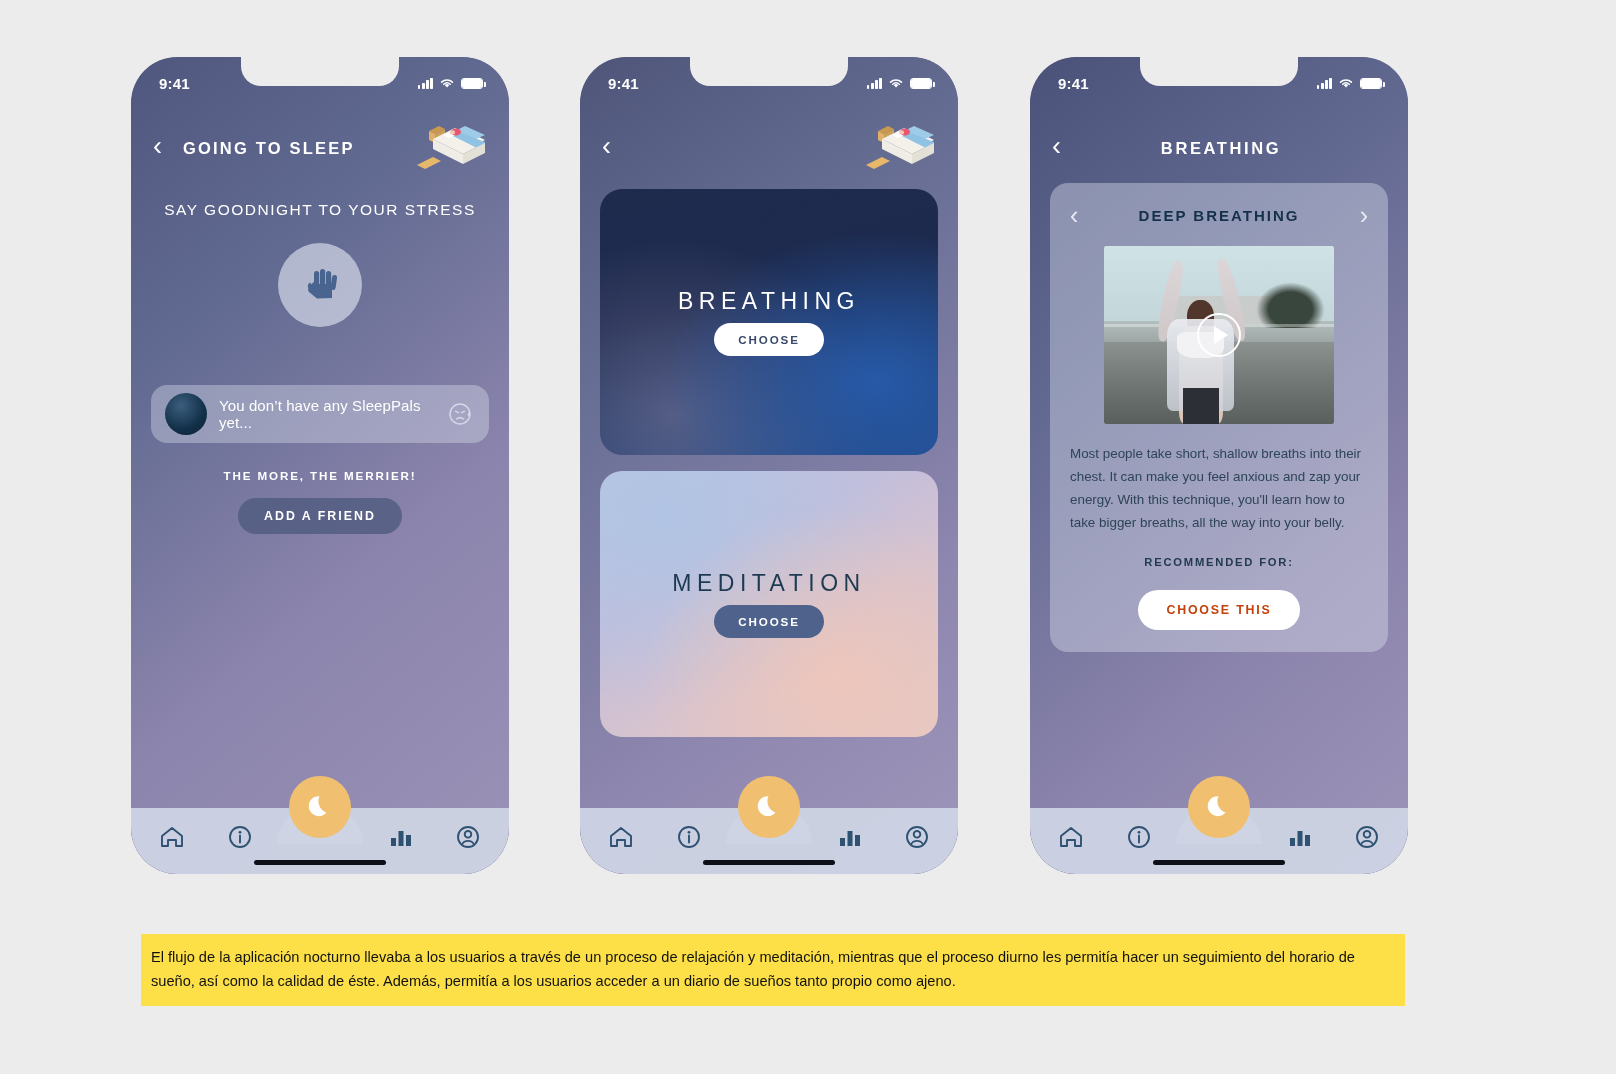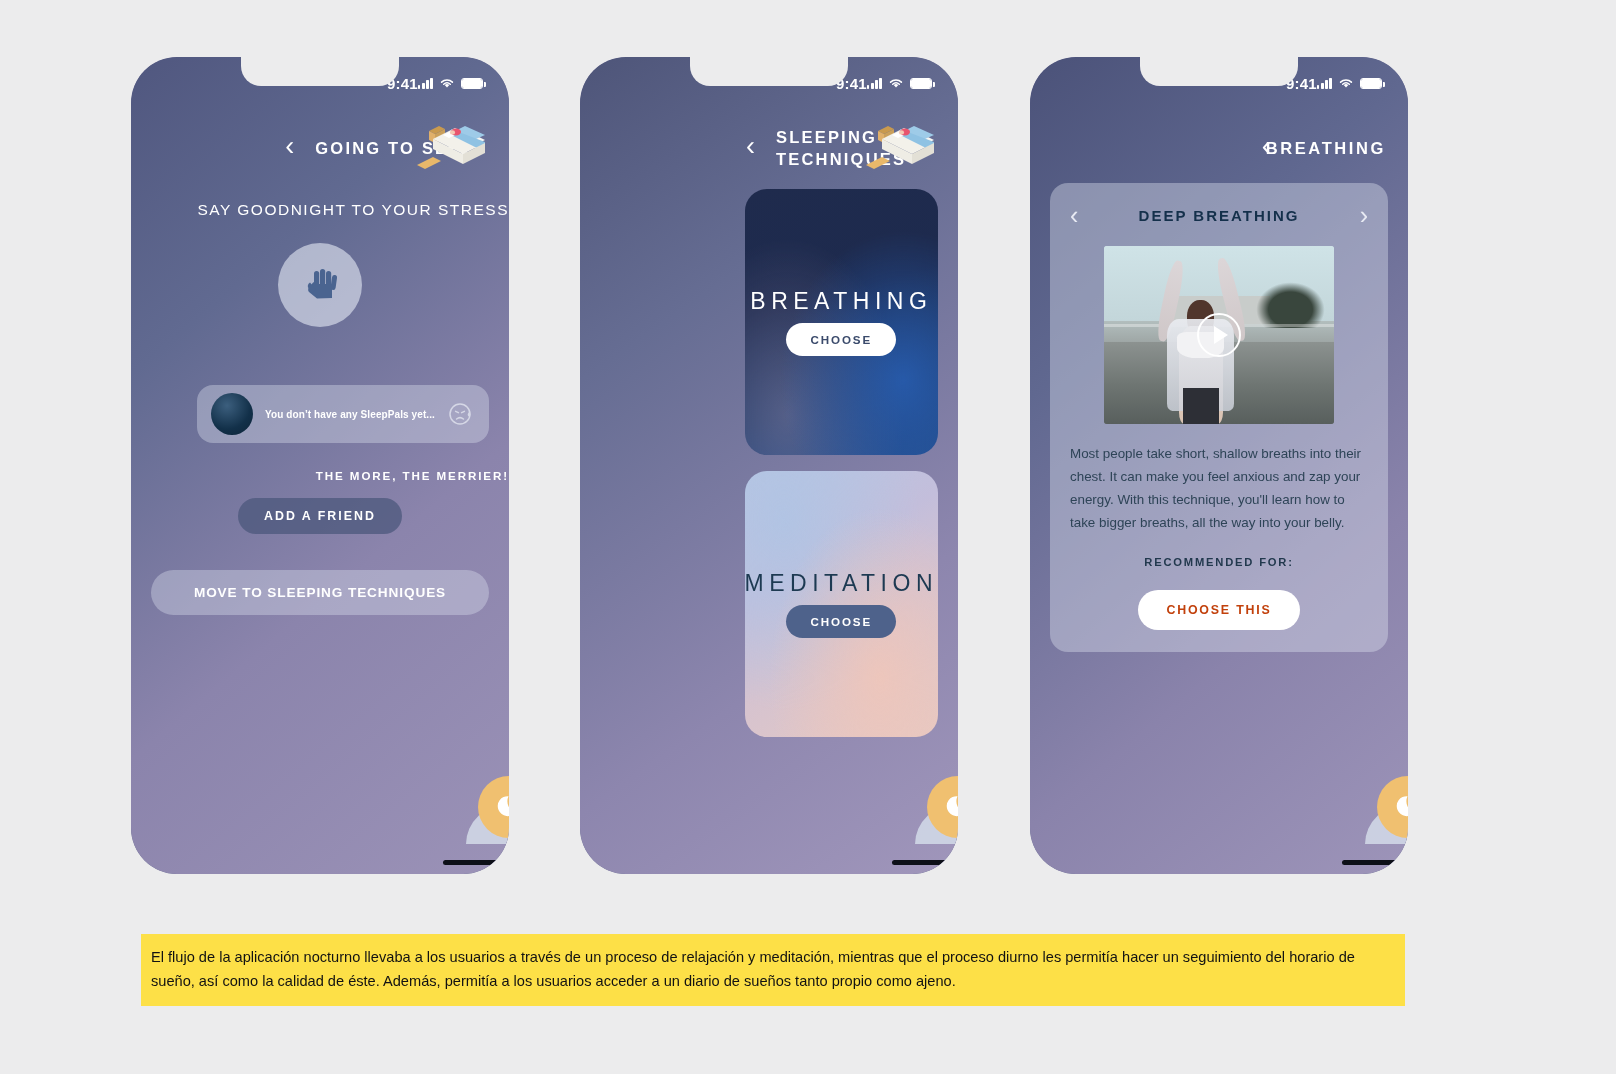--- a/index.html
+++ b/index.html
@@ -20,21 +20,21 @@
     background: #6d6f95;
   }
   #phone1 { left: 131px; top: 57px; }
   #phone2 { left: 580px; top: 57px; }
   #phone3 { left: 1030px; top: 57px; }
 
   .screen {
     position: absolute; inset: 0;
     border-radius: 46px;
     overflow: hidden;
-    display: flex; flex-direction: column; align-items: flex-end;
+    display: flex; flex-direction: column;
   }
   .bg1 { background: linear-gradient(140deg,#50577f 0%,#616a91 28%,#8b84ac 62%,#9b92b7 100%); }
   .bg2 { background: linear-gradient(145deg,#4e5579 0%,#666d93 30%,#8d86ae 70%,#a096bb 100%); }
   .bg3 { background: linear-gradient(140deg,#4b5279 0%,#606890 30%,#8a83ab 68%,#9d94b9 100%); }
 
   .notch {
     position: absolute; left: 50%; top: -2px; transform: translateX(-50%);
     width: 158px; height: 31px;
     background: #ececed;
     border-bottom-left-radius: 20px; border-bottom-right-radius: 20px;
@@ -102,21 +102,21 @@
   .pals-card {
     margin: 58px 20px 0; height: 58px;
     background: rgba(222,226,240,.38);
     border-radius: 16px;
     display: flex; align-items: center; padding: 0 14px; gap: 12px;
   }
   .pal-avatar {
     width: 42px; height: 42px; border-radius: 50%; flex: 0 0 42px;
     background: radial-gradient(circle at 38% 30%, #3c5f7e 0%, #123049 60%, #0d2438 100%);
   }
-  .pal-text { color: #fff; font-size: 10px; flex: 1; letter-spacing: .1px; font-weight: bold; }
+  .pal-text { color: #fff; font-size: 15px; flex: 1; letter-spacing: .1px; }
   .sadicon { width: 28px; height: 28px; flex: 0 0 28px; opacity: .75; }
 
   .s1-body {
     color: #fff; text-align: center; font-size: 13.4px; line-height: 1.63;
     margin: 16px 28px 0;
   }
   .s1-merrier {
     color: #fff; text-align: center; font-size: 11.6px;
     letter-spacing: 1.9px; font-weight: 700; margin-top: 26px;
   }
@@ -350,21 +350,20 @@
           <circle cx="13" cy="14" r="10" fill="none" stroke="#e6e9f2" stroke-width="1.5"></circle>
           <path d="M8.6 11.4 L11.4 12.6" stroke="#e6e9f2" stroke-width="1.5" stroke-linecap="round"></path>
           <path d="M17.4 11.4 L14.6 12.6" stroke="#e6e9f2" stroke-width="1.5" stroke-linecap="round"></path>
           <path d="M9.6 19 Q13 16.2 16.4 19" stroke="#e6e9f2" stroke-width="1.5" fill="none" stroke-linecap="round"></path>
           <path d="M22 12 q2.6 3.4 0 4.6 q-2.6 -1.2 0 -4.6z" fill="#e6e9f2"></path>
         </svg>
       </div>
 
       <div class="s1-merrier">THE MORE, THE MERRIER!</div>
       <button class="btn-addfriend">ADD A FRIEND</button>
-      <button class="btn-move">MOVE TO SLEEPING TECHNIQUES</button>
 
       <div class="spacer"></div>
 
       <div class="navwrap">
         <div class="navbar">
           <svg class="navicon" viewBox="0 0 30 30">
             <path d="M5 14 L15 6 L25 14 L25 24 L19 24 L19 18 L11 18 L11 24 L5 24 Z" fill="none" stroke="#2f5273" stroke-width="1.9" stroke-linejoin="round"></path>
           </svg>
           <svg class="navicon" viewBox="0 0 30 30">
             <circle cx="15" cy="15" r="10" fill="none" stroke="#2f5273" stroke-width="1.9"></circle>
@@ -411,21 +410,20 @@
             <path d="M8 10.6 L10.3 8.1 A3.3 3.3 0 0 0 5.7 8.1 Z" fill="#fff"></path>
             <path d="M2.6 5.1 A7.8 7.8 0 0 1 13.4 5.1" stroke="#fff" stroke-width="1.6" fill="none" stroke-linecap="round"></path>
             <path d="M4.7 7.2 A5 5 0 0 1 11.3 7.2" stroke="#fff" stroke-width="1.5" fill="none" stroke-linecap="round"></path>
           </svg>
           <span class="batt"></span>
         </span>
       </div>
 
       <div class="apphdr">
         <span class="backchev">‹</span>
-        <span class="hdr-title" style="max-width:160px">SLEEPING TECHNIQUES</span>
         <svg class="bed" viewBox="0 0 86 74">
           <polygon points="10,56 26,48 34,52 18,60" fill="#e8b86a"></polygon>
           <polygon points="22,22 32,17 38,20 28,25" fill="#c99a4e"></polygon>
           <polygon points="22,22 28,25 28,34 22,31" fill="#e0b06a"></polygon>
           <polygon points="28,25 38,20 38,29 28,34" fill="#caa05c"></polygon>
           <polygon points="26,30 48,19 78,34 56,45" fill="#f3f1ea"></polygon>
           <polygon points="44,26 66,37 78,31 56,20" fill="#f7f6f2"></polygon>
           <polygon points="44,24 62,33 78,26 58,17" fill="#9ecbe8"></polygon>
           <polygon points="44,26 78,43 78,33 44,20" fill="#8fc2e3"></polygon>
           <polygon points="56,45 78,34 78,44 56,55" fill="#e3e0d6"></polygon>

